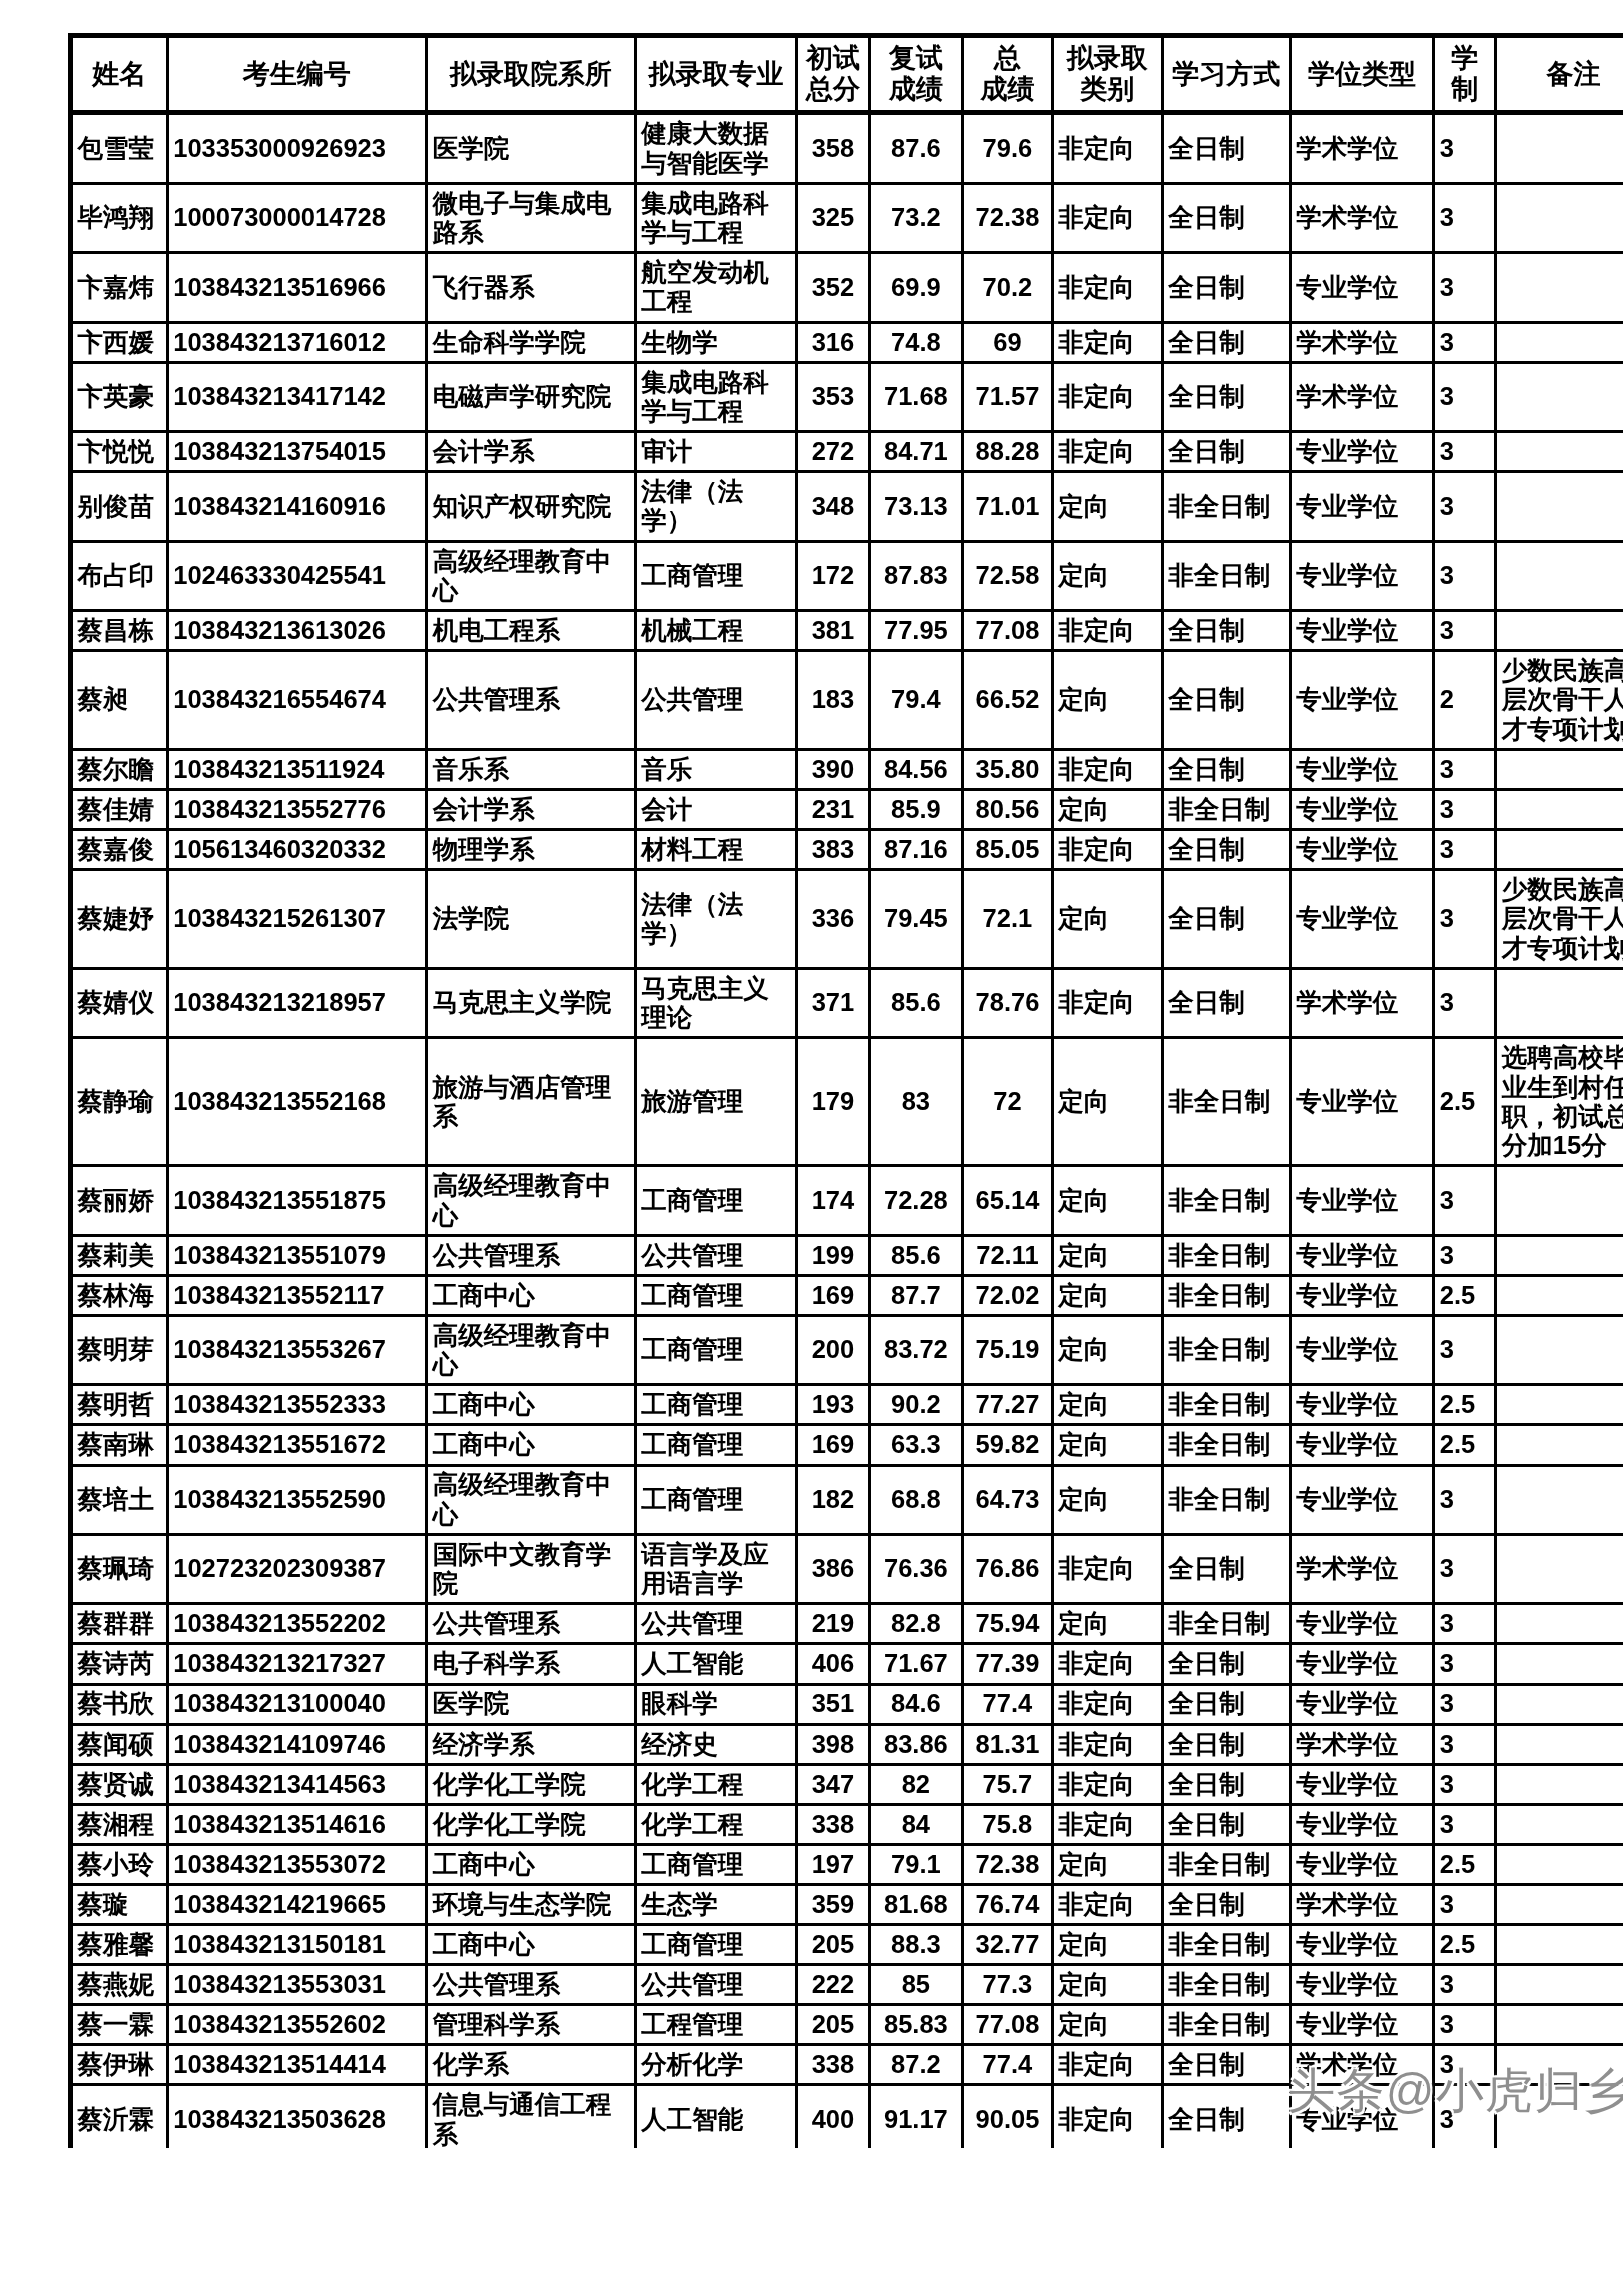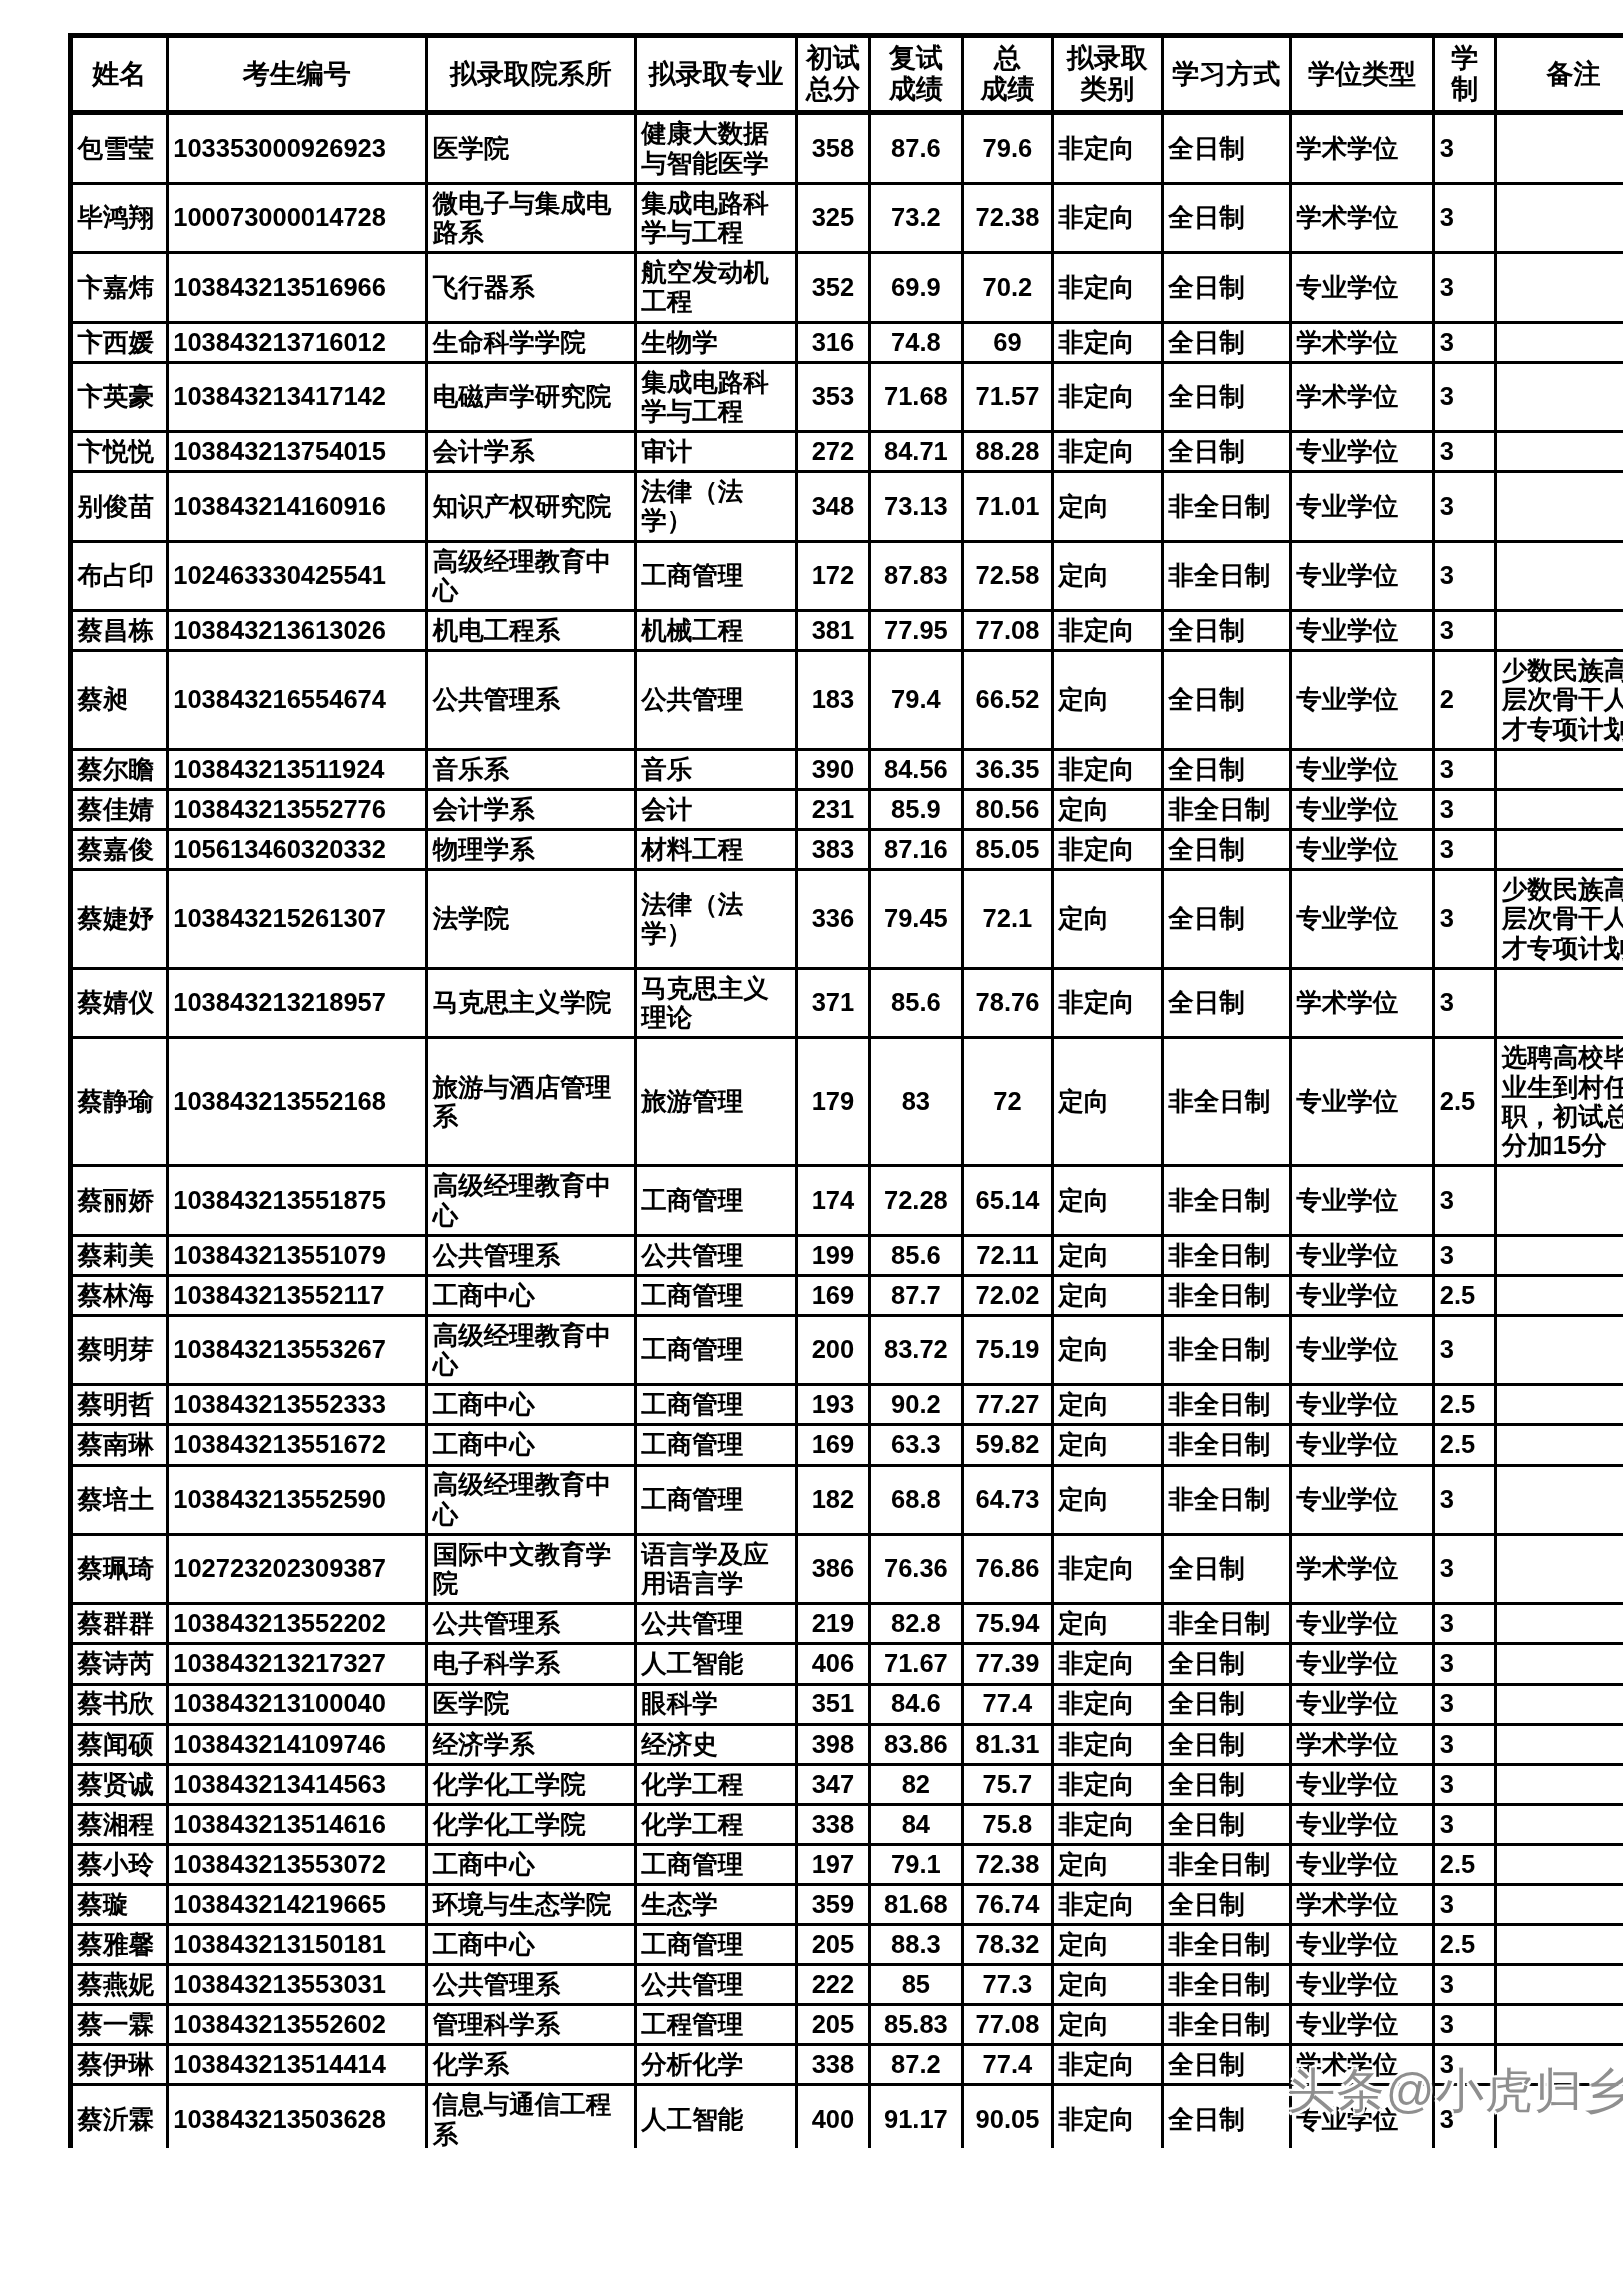--- a/index.html
+++ b/index.html
@@ -258,21 +258,21 @@
           <td>2</td>
           <td>少数民族高层次骨干人才专项计划</td>
         </tr>
         <tr>
           <td>蔡尔瞻</td>
           <td>103843213511924</td>
           <td>音乐系</td>
           <td>音乐</td>
           <td class="center">390</td>
           <td class="center">84.56</td>
-          <td class="center">36.35</td>
+          <td class="center">35.80</td>
           <td>非定向</td>
           <td>全日制</td>
           <td>专业学位</td>
           <td>3</td>
           <td></td>
         </tr>
         <tr>
           <td>蔡佳婧</td>
           <td>103843213552776</td>
           <td>会计学系</td>
@@ -566,21 +566,21 @@
           <td>3</td>
           <td></td>
         </tr>
         <tr>
           <td>蔡雅馨</td>
           <td>103843213150181</td>
           <td>工商中心</td>
           <td>工商管理</td>
           <td class="center">205</td>
           <td class="center">88.3</td>
-          <td class="center">78.32</td>
+          <td class="center">32.77</td>
           <td>定向</td>
           <td>非全日制</td>
           <td>专业学位</td>
           <td>2.5</td>
           <td></td>
         </tr>
         <tr>
           <td>蔡燕妮</td>
           <td>103843213553031</td>
           <td>公共管理系</td>

